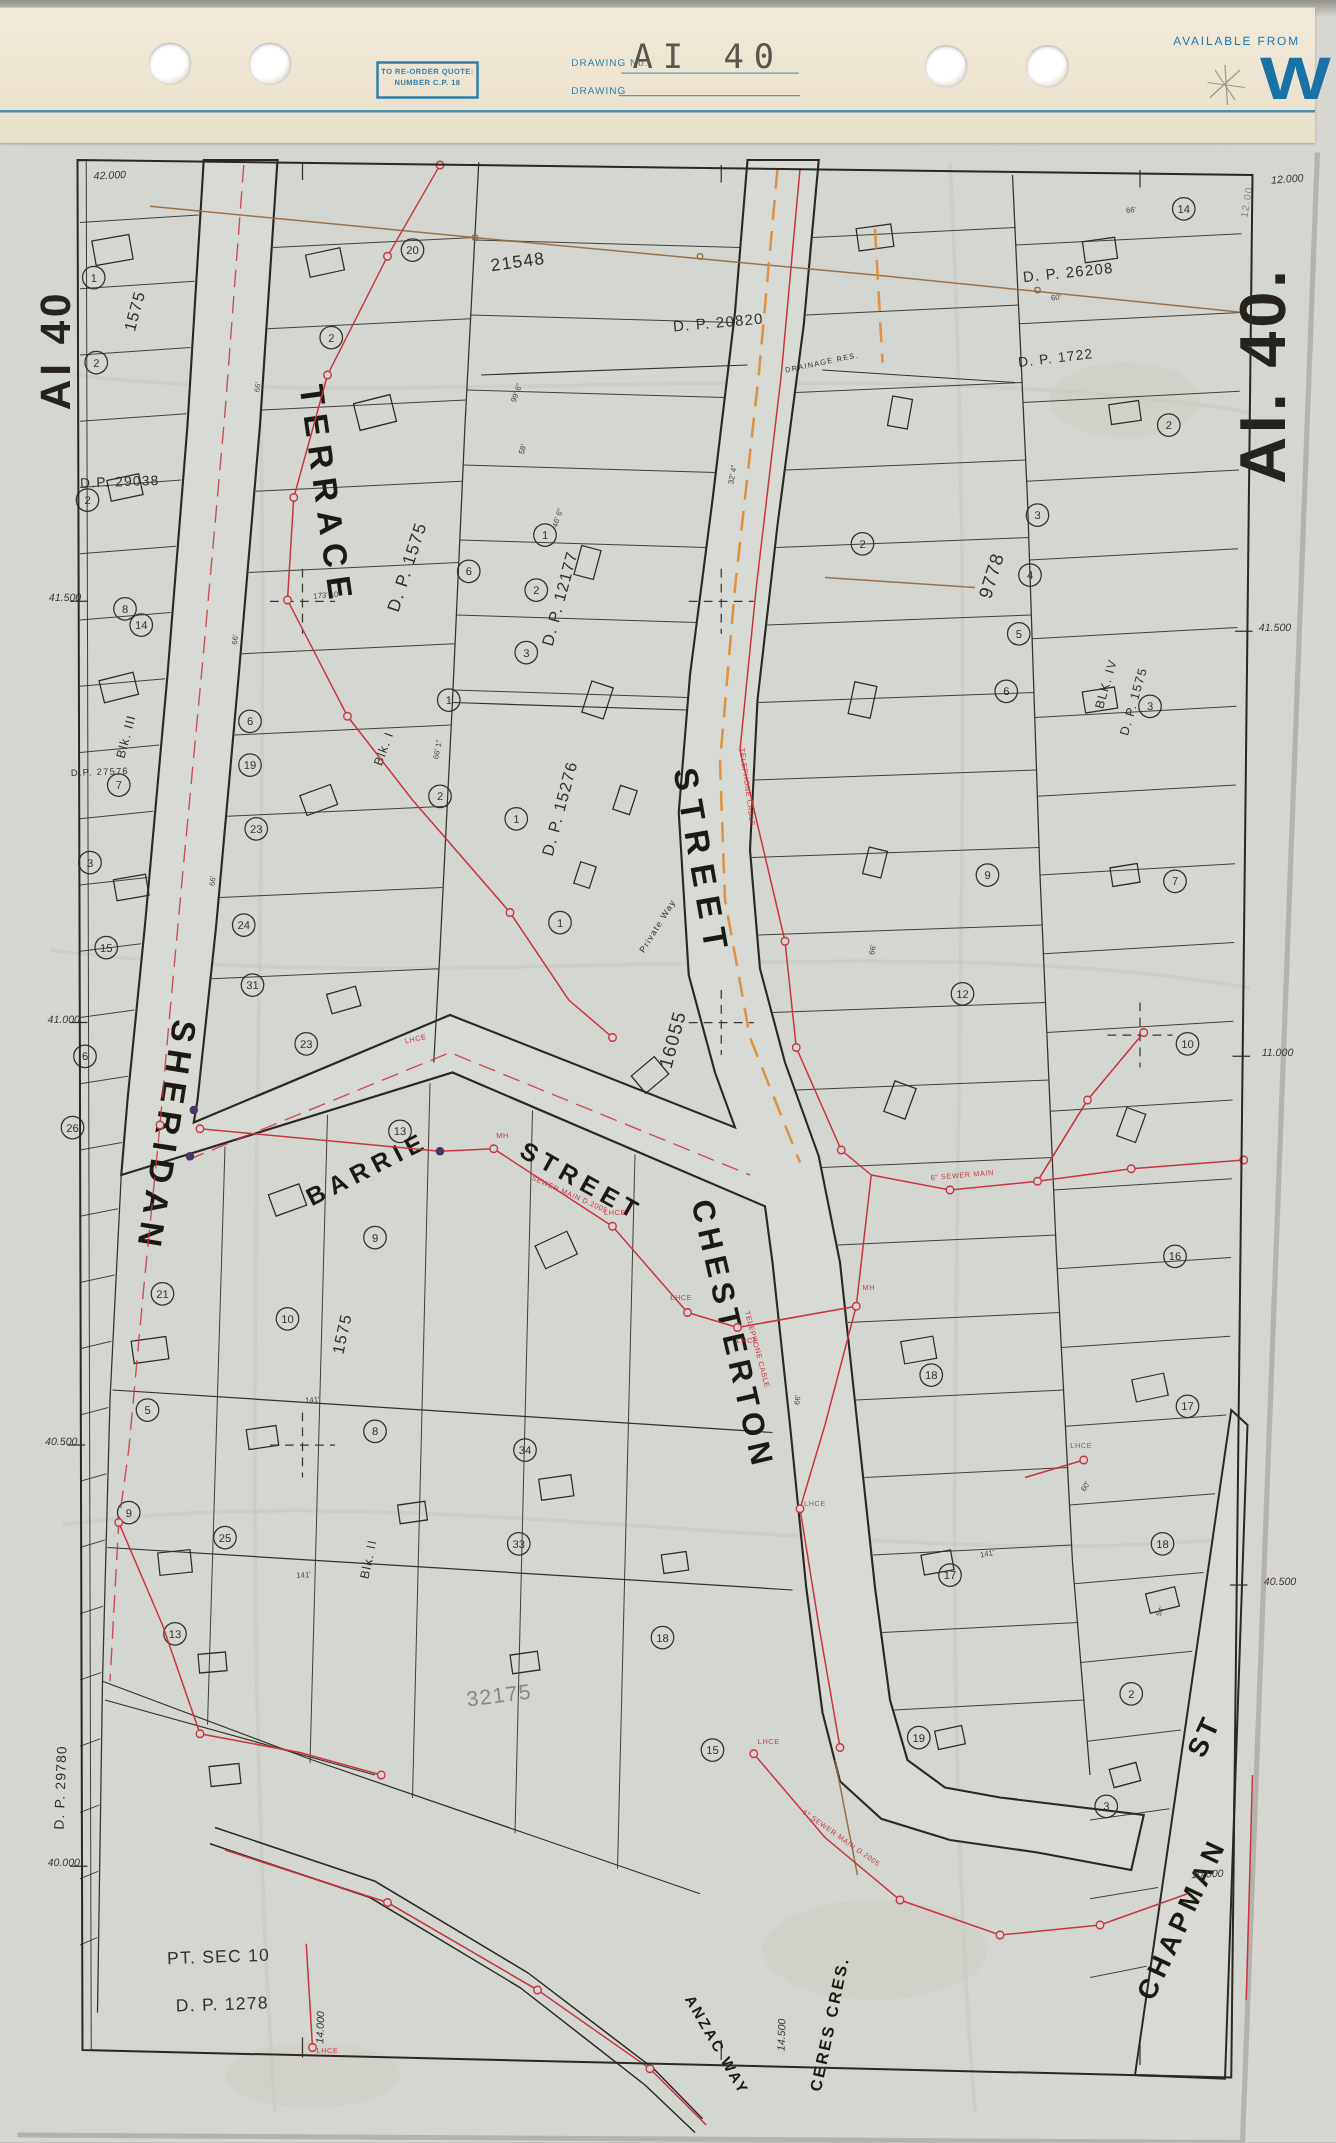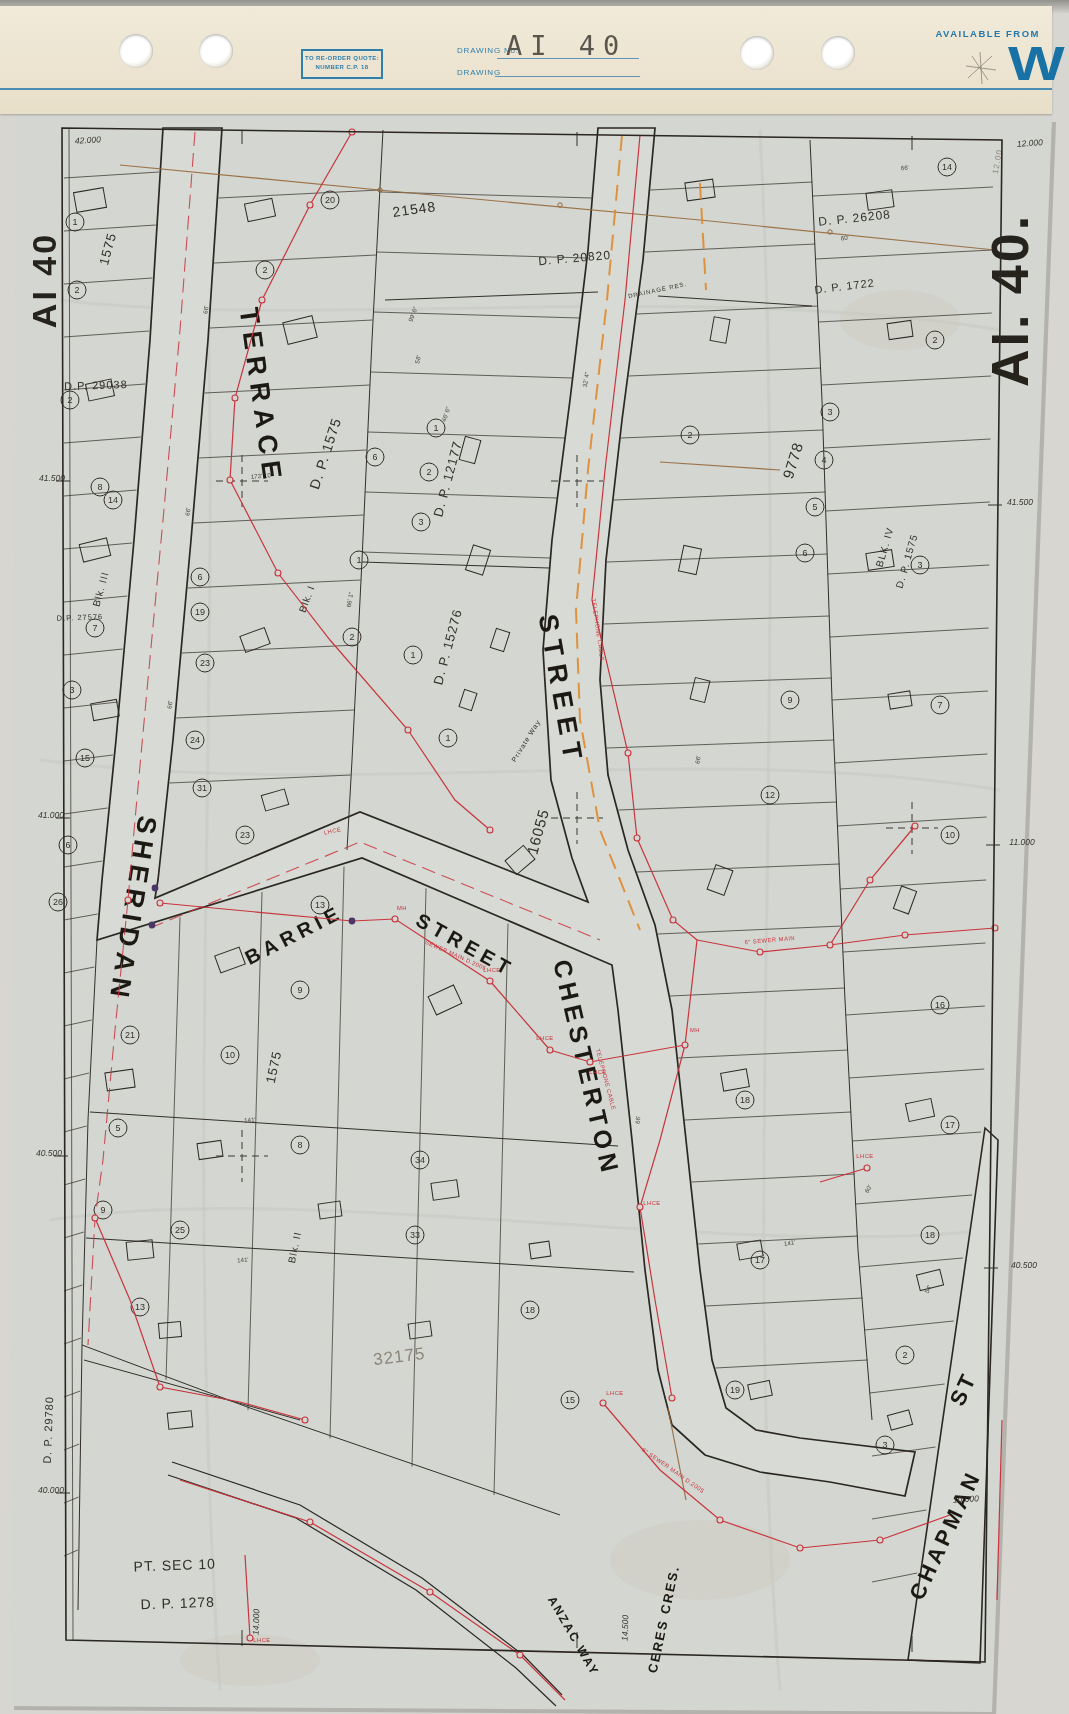--- a/index.html
+++ b/index.html
@@ -13,21 +13,21 @@
   .hole{position:absolute;width:34px;height:34px;border-radius:50%;
         background:radial-gradient(circle at 40% 35%, #ffffff 55%, #e3e0d6 75%, #cfcabb 100%);
         box-shadow:inset 0 1px 3px rgba(0,0,0,.35);}
   .reorder-box{position:absolute;left:301px;top:43px;width:78px;height:23px;
         border:2px solid #2f7fad;color:#2f7fad;font-size:6px;line-height:1.5;
         text-align:center;padding-top:3px;letter-spacing:.4px;font-weight:bold;}
   .blue-label{position:absolute;color:#2f7fad;font-weight:normal;font-size:8px;letter-spacing:.8px;}
   .drawing-value{position:absolute;left:506px;top:24px;font-size:27px;color:#5a564e;
         letter-spacing:8px;font-family:"DejaVu Sans Mono", monospace;}
   .uline{position:absolute;height:1px;background:#5e95ba;}
-  .avail{position:absolute;right:12px;top:22px;color:#2478ab;font-weight:bold;
+  .avail{position:absolute;right:12px;top:22px;color:#2478ab;font-weight:normal;
         font-size:9.5px;letter-spacing:1.5px;margin-left:16px;}
   .wlogo{position:absolute;left:1008px;top:30px;font-size:48px;font-weight:bold;
         color:#1872a6;transform:scaleX(1.25);transform-origin:left;}
   .blue-rule{position:absolute;left:0;top:82px;width:100%;height:2px;background:#2f7fad;opacity:.85;}
   .scribble{position:absolute;left:962px;top:42px;}
   svg.mapsvg{position:absolute;left:0;top:0;}
 </style>
 </head>
 <body>
 

